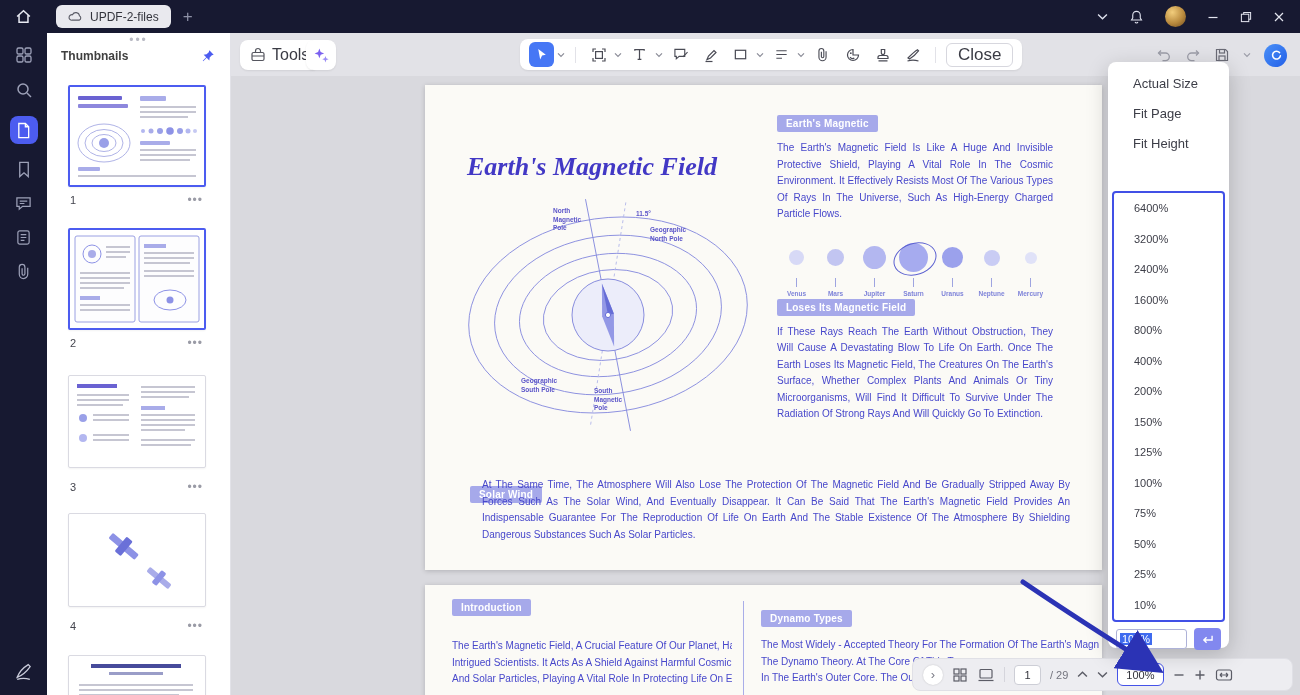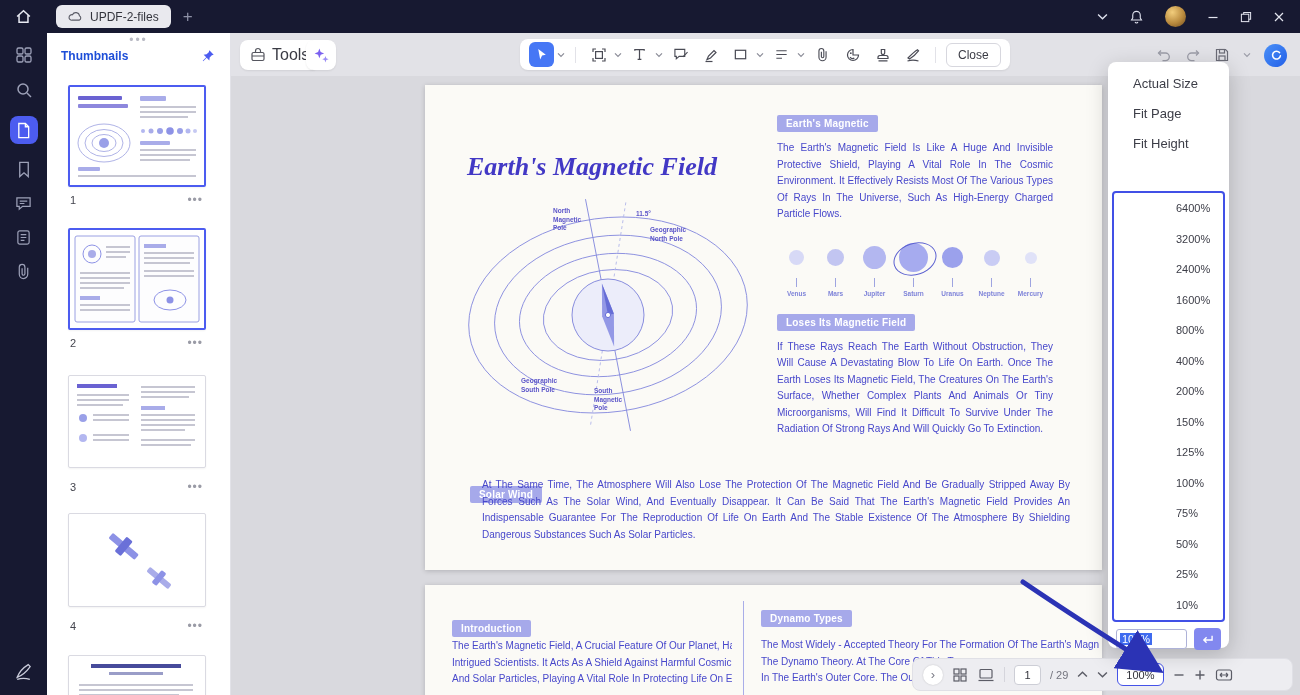--- a/index.html
+++ b/index.html
@@ -29,21 +29,21 @@
   .rail .ractive { width:28px; height:28px; border-radius:8px; background:#4c5cf0; color:#fff;
                    display:flex; align-items:center; justify-content:center; }
   .rail-bottom { margin-top:auto; margin-bottom:14px; color:#c9cbda; }
 
   
   .thumbs { position:absolute; left:47px; top:33px; width:184px; bottom:0; background:#fff;
             border-right:1px solid #e2e2e8; overflow:hidden; z-index:25; }
   .thumbs-handle { position:absolute; top:0px; left:0; right:0; text-align:center; color:#b9bac4;
                    font-size:12px; letter-spacing:2px; }
   .thumbs-header { display:flex; align-items:center; padding:16px 15px 6px 14px; }
-  .thumbs-title { font-size:12px; font-weight:bold; color:#1d4ed8; }
+  .thumbs-title { font-size:12px; font-weight:bold; color:#404040; }
   .pin { margin-left:auto; color:#4c5cf0; }
   .thumb { position:absolute; left:21px; width:138px; background:#fff; border:1px solid #dadae2;
            border-radius:2px; box-shadow:0 1px 2px rgba(0,0,0,.05); overflow:hidden; }
   .thumb.current { border:2px solid #4c5cf0; }
   .t1 { top:52px;  height:102px; }
   .t2 { top:195px; height:102px; }
   .t3 { top:342px; height:93px; }
   .t4 { top:480px; height:94px; }
   .t5 { top:622px; height:102px; }
   .thumb-meta { position:absolute; left:21px; width:138px; height:14px; display:flex; align-items:center; }
@@ -60,21 +60,21 @@
                 box-shadow:0 1px 2px rgba(0,0,0,.08); z-index:10; }
   .ai-pill { position:absolute; left:306px; top:40px; width:30px; height:30px; background:#fff; border-radius:8px;
              display:flex; align-items:center; justify-content:center; box-shadow:0 1px 2px rgba(0,0,0,.08); z-index:10; }
   .center-pill { position:absolute; left:520px; top:39px; height:31px; background:#fff; border-radius:8px;
                  display:flex; align-items:center; gap:5px; padding:0 9px; color:#4a4b55;
                  box-shadow:0 1px 2px rgba(0,0,0,.08); z-index:10; }
   .tbtn { width:25px; height:25px; display:flex; align-items:center; justify-content:center; border-radius:6px; }
   .tbtn.active { background:#4677f5; color:#fff; }
   .tchev { color:#8b8c98; margin-left:-2px; }
   .tsep { width:1px; height:16px; background:#e2e2e8; margin:0 5px; }
-  .close-btn { height:24px; padding:0 11px; border:1px solid #d7d7de; border-radius:6px; font-size:12px;
+  .close-btn { height:24px; padding:0 11px; border:1px solid #d7d7de; border-radius:6px; font-size:17px;
                color:#3a3b44; display:flex; align-items:center; background:#fff; }
   .right-tools { position:absolute; right:13px; top:40px; height:30px; display:flex; align-items:center;
                  gap:13px; color:#9b9ca7; z-index:10; }
   .ai-circle { width:23px; height:23px; border-radius:50%;
                background:linear-gradient(135deg,#4a90f7,#2360e8); display:flex; align-items:center; justify-content:center; }
 
   
   .page { position:absolute; background:#fbfaf6; box-shadow:0 1px 5px rgba(0,0,0,.18); z-index:2; }
   .page1 { left:425px; top:85px;  width:677px; height:485px; }
   .page2 { left:425px; top:585px; width:677px; height:118px; }
@@ -96,32 +96,32 @@
   .p2 .orb{width:23px;height:23px;background:#b3b7f0}
   .p3 .orb{width:29px;height:29px;background:#a6abef}
   .p4 .orb{width:21px;height:21px;background:#9ba1ec}
   .p5 .orb{width:16px;height:16px;background:#c9ccf4}
   .p6 .orb{width:12px;height:12px;background:#e0e2f8}
   .p3 .orbwrap::after { content:""; position:absolute; left:50%; top:50%; width:42px; height:30px;
                         margin:-15px 0 0 -21px; border:1.5px solid #5a5fd0; border-radius:50%;
                         transform:rotate(-18deg); }
   .tick { width:1px; height:9px; background:#9ea4e0; margin:2px 0 3px; }
   .pname { font-size:6.5px; font-weight:bold; color:#7f84d9; }
-  .badge-mt { margin-top:15px; }
+  .badge-mt { }
   .sw-badge { position:absolute; left:45px; top:359px;margin-top:42px; }
   .para3 { position:absolute; left:45px; top:384px; width:588px;margin-left:12px; }
   .fielddiag { position:absolute; left:28px; top:108px; }
   .dlabel { position:absolute; font-size:6.5px; font-weight:bold; color:#5b55c9; line-height:8.5px; width:50px; }
   .lab-nmp { left:128px; top:122px; width:42px; }
   .lab-gnp { left:225px; top:141px; width:46px; }
   .lab-ang { left:211px; top:125px; width:22px; }
   .lab-gsp { left:96px;  top:292px; width:48px; }
   .lab-smp { left:169px; top:302px; width:42px; }
 
-  .p2-badge-intro { position:absolute; left:27px; top:35px; }
+  .p2-badge-intro { position:absolute; left:27px; top:14px; }
   .p2-intro { position:absolute; left:27px; top:53px; width:280px; }
   .p2line { font-size:10px; line-height:16.5px; color:#4747cb; white-space:nowrap; overflow:hidden; }
   .p2-div { position:absolute; left:318px; top:16px; bottom:0; width:1px; background:#a9ade8; }
   .p2-badge-dyn { position:absolute; left:336px; top:25px; }
   .p2-dyn { position:absolute; left:336px; top:52px; width:338px; }
 
   
   .statusbar { position:absolute; left:912px; top:658px; width:381px; height:33px; background:#ededf1;
                border:1px solid #e0e0e6; border-radius:8px; display:flex; align-items:center; gap:9px;
                padding:0 10px; color:#5b5c66; z-index:20; }
@@ -132,21 +132,21 @@
               font-size:11px; color:#33343c; display:flex; align-items:center; justify-content:center; flex:none; }
   .page-total { font-size:11px; color:#73747e; white-space:nowrap; }
   .zoom-btn { height:23px; padding:0 8px; background:#fff; border:1.5px solid #4553e8; border-radius:6px;
               font-size:11px; color:#33343c; display:flex; align-items:center; flex:none; }
 
   
   .zoom-panel { position:absolute; left:1108px; top:62px; width:121px; height:586px; background:#fff;
                 border-radius:8px; box-shadow:0 6px 22px rgba(0,0,0,.20); z-index:50; padding-top:6px; }
   .zfit { height:30px; display:flex; align-items:center; padding-left:25px; font-size:13px; color:#3c3d47; }
   .zlevels { position:absolute; left:4px; top:129px; width:113px; height:431px; border:2px solid #4150e6;
-             border-radius:4px; overflow:hidden; background:#fff;padding-left:42px; }
+             border-radius:4px; overflow:hidden; background:#fff; }
   .zlevel { height:30.5px; display:flex; align-items:center; padding-left:20px; font-size:11px; color:#3c3d47; }
   .zinput-row { position:absolute; left:0; right:0; top:566px; display:flex; align-items:center;
                 padding:0 8px; gap:7px; }
   .zinput { flex:1; height:20px; border:1px solid #aeb2d8; border-radius:3px; background:#fff;
             display:flex; align-items:center; padding-left:3px; font-size:11px; }
   .zsel { background:#3f6bef; color:#fff; padding:0 2px; }
   .zenter { width:27px; height:22px; background:#8288ef; border:none; border-radius:4px; color:#fff;
             display:flex; align-items:center; justify-content:center; }
 
   

